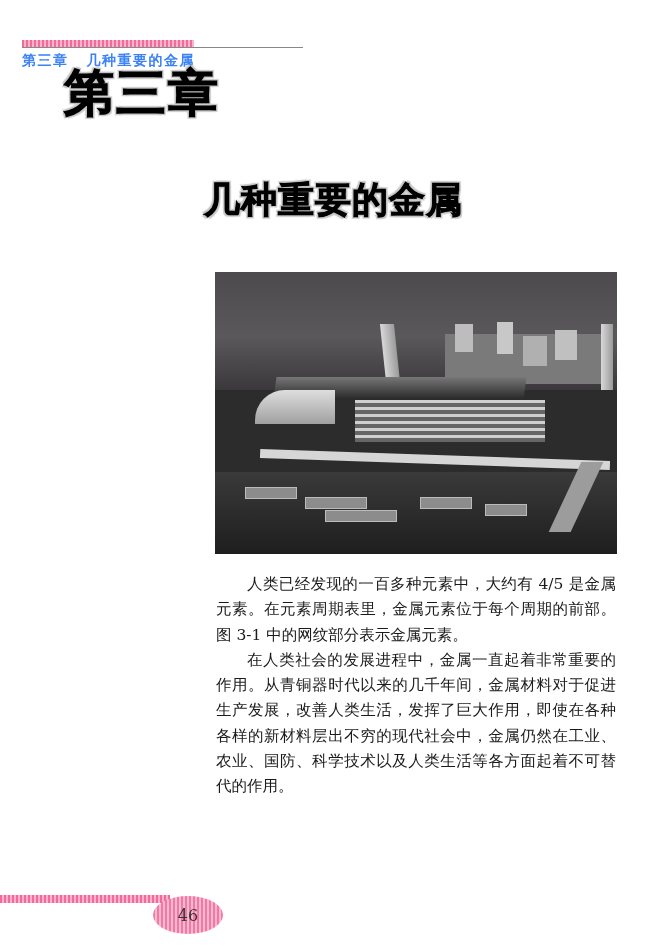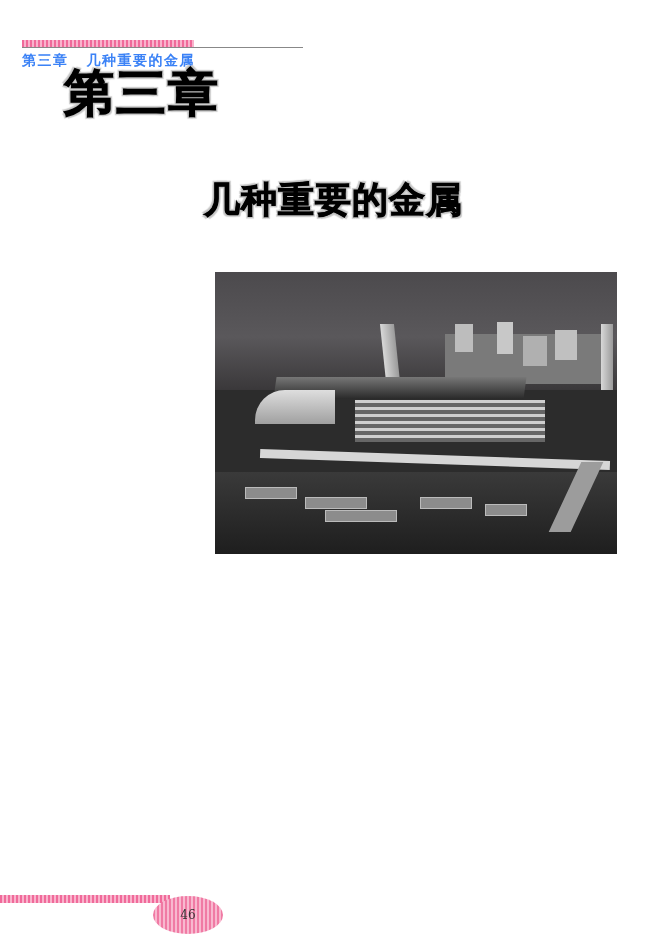--- a/index.html
+++ b/index.html
@@ -45,21 +45,21 @@
 
     .body-text { position: absolute; left: 216px; top: 572px; width: 400px; font-family: "DejaVu Serif", serif;
                  font-size: 15.5px; line-height: 25.3px; color: #1a1a1a; text-align: justify; }
     .body-text p { margin: 0; text-indent: 2em; }
 
     .foot-bar { position: absolute; left: 0; top: 895px; width: 170px; height: 8px;
                 background: repeating-linear-gradient(90deg, #f06a9a 0 2px, #f9b3cc 2px 4px); }
     .page-oval { position: absolute; left: 153px; top: 896px; width: 70px; height: 38px; border-radius: 50%;
                  background: repeating-linear-gradient(90deg, #f07aa4 0 2px, #f8b8cf 2px 4px);
                  display: flex; align-items: center; justify-content: center; }
-    .page-num { font-family: "DejaVu Serif", serif; font-size: 12px; color: #333; }
+    .page-num { font-family: "DejaVu Serif", serif; font-size: 16px; color: #333; }
   </style>
 </head>
 <body>
 
 <div class="running-head">
   <span>第三章</span><span class="sep"></span><span>几种重要的金属</span>
 </div>
 <div class="head-bar"></div>
 <div class="head-rule"></div>
 
@@ -82,18 +82,20 @@
   <div class="lot"></div>
   <div class="bus" style="left:30px;top:215px;width:50px;"></div>
   <div class="bus" style="left:90px;top:225px;width:60px;"></div>
   <div class="bus" style="left:110px;top:238px;width:70px;"></div>
   <div class="bus" style="left:205px;top:225px;width:50px;"></div>
   <div class="bus" style="left:270px;top:232px;width:40px;"></div>
   <div class="ramp"></div>
 </div>
 
 <div class="body-text">
+  <p>人类已经发现的一百多种元素中，大约有 4/5 是金属元素。在元素周期表里，金属元素位于每个周期的前部。图 3-1 中的网纹部分表示金属元素。</p>
+  <p>在人类社会的发展进程中，金属一直起着非常重要的作用。从青铜器时代以来的几千年间，金属材料对于促进生产发展，改善人类生活，发挥了巨大作用，即使在各种各样的新材料层出不穷的现代社会中，金属仍然在工业、农业、国防、科学技术以及人类生活等各方面起着不可替代的作用。</p>
 </div>
 
 <div class="foot-bar"></div>
 <div class="page-oval">
   <span class="page-num">46</span>
 </div>
 
 </body></html>

